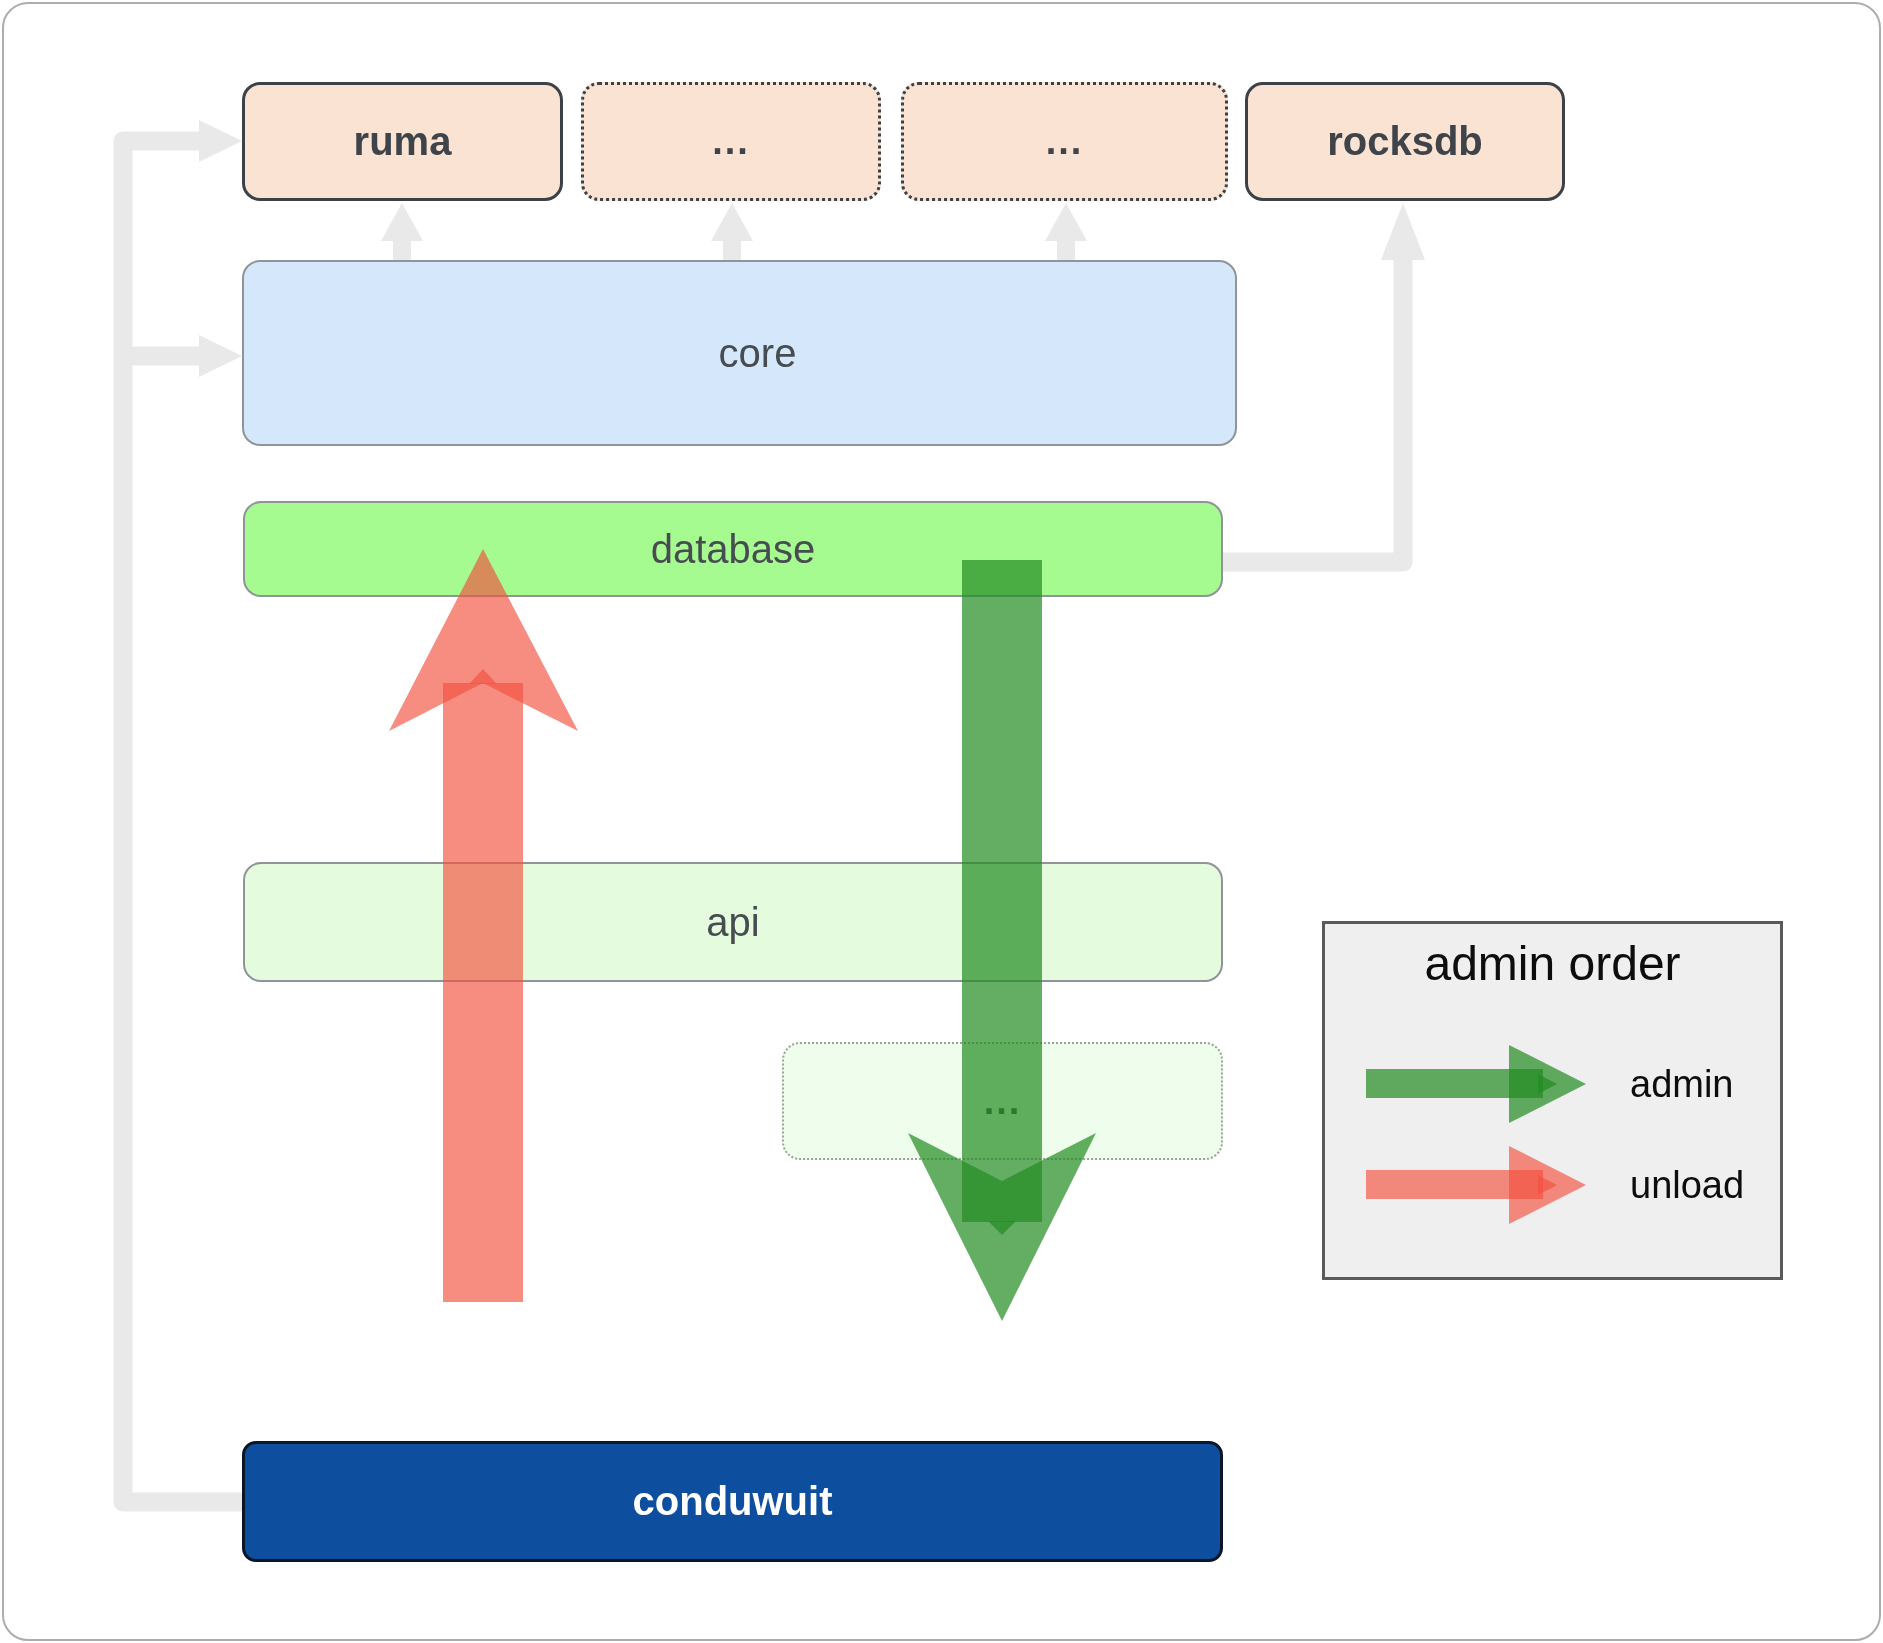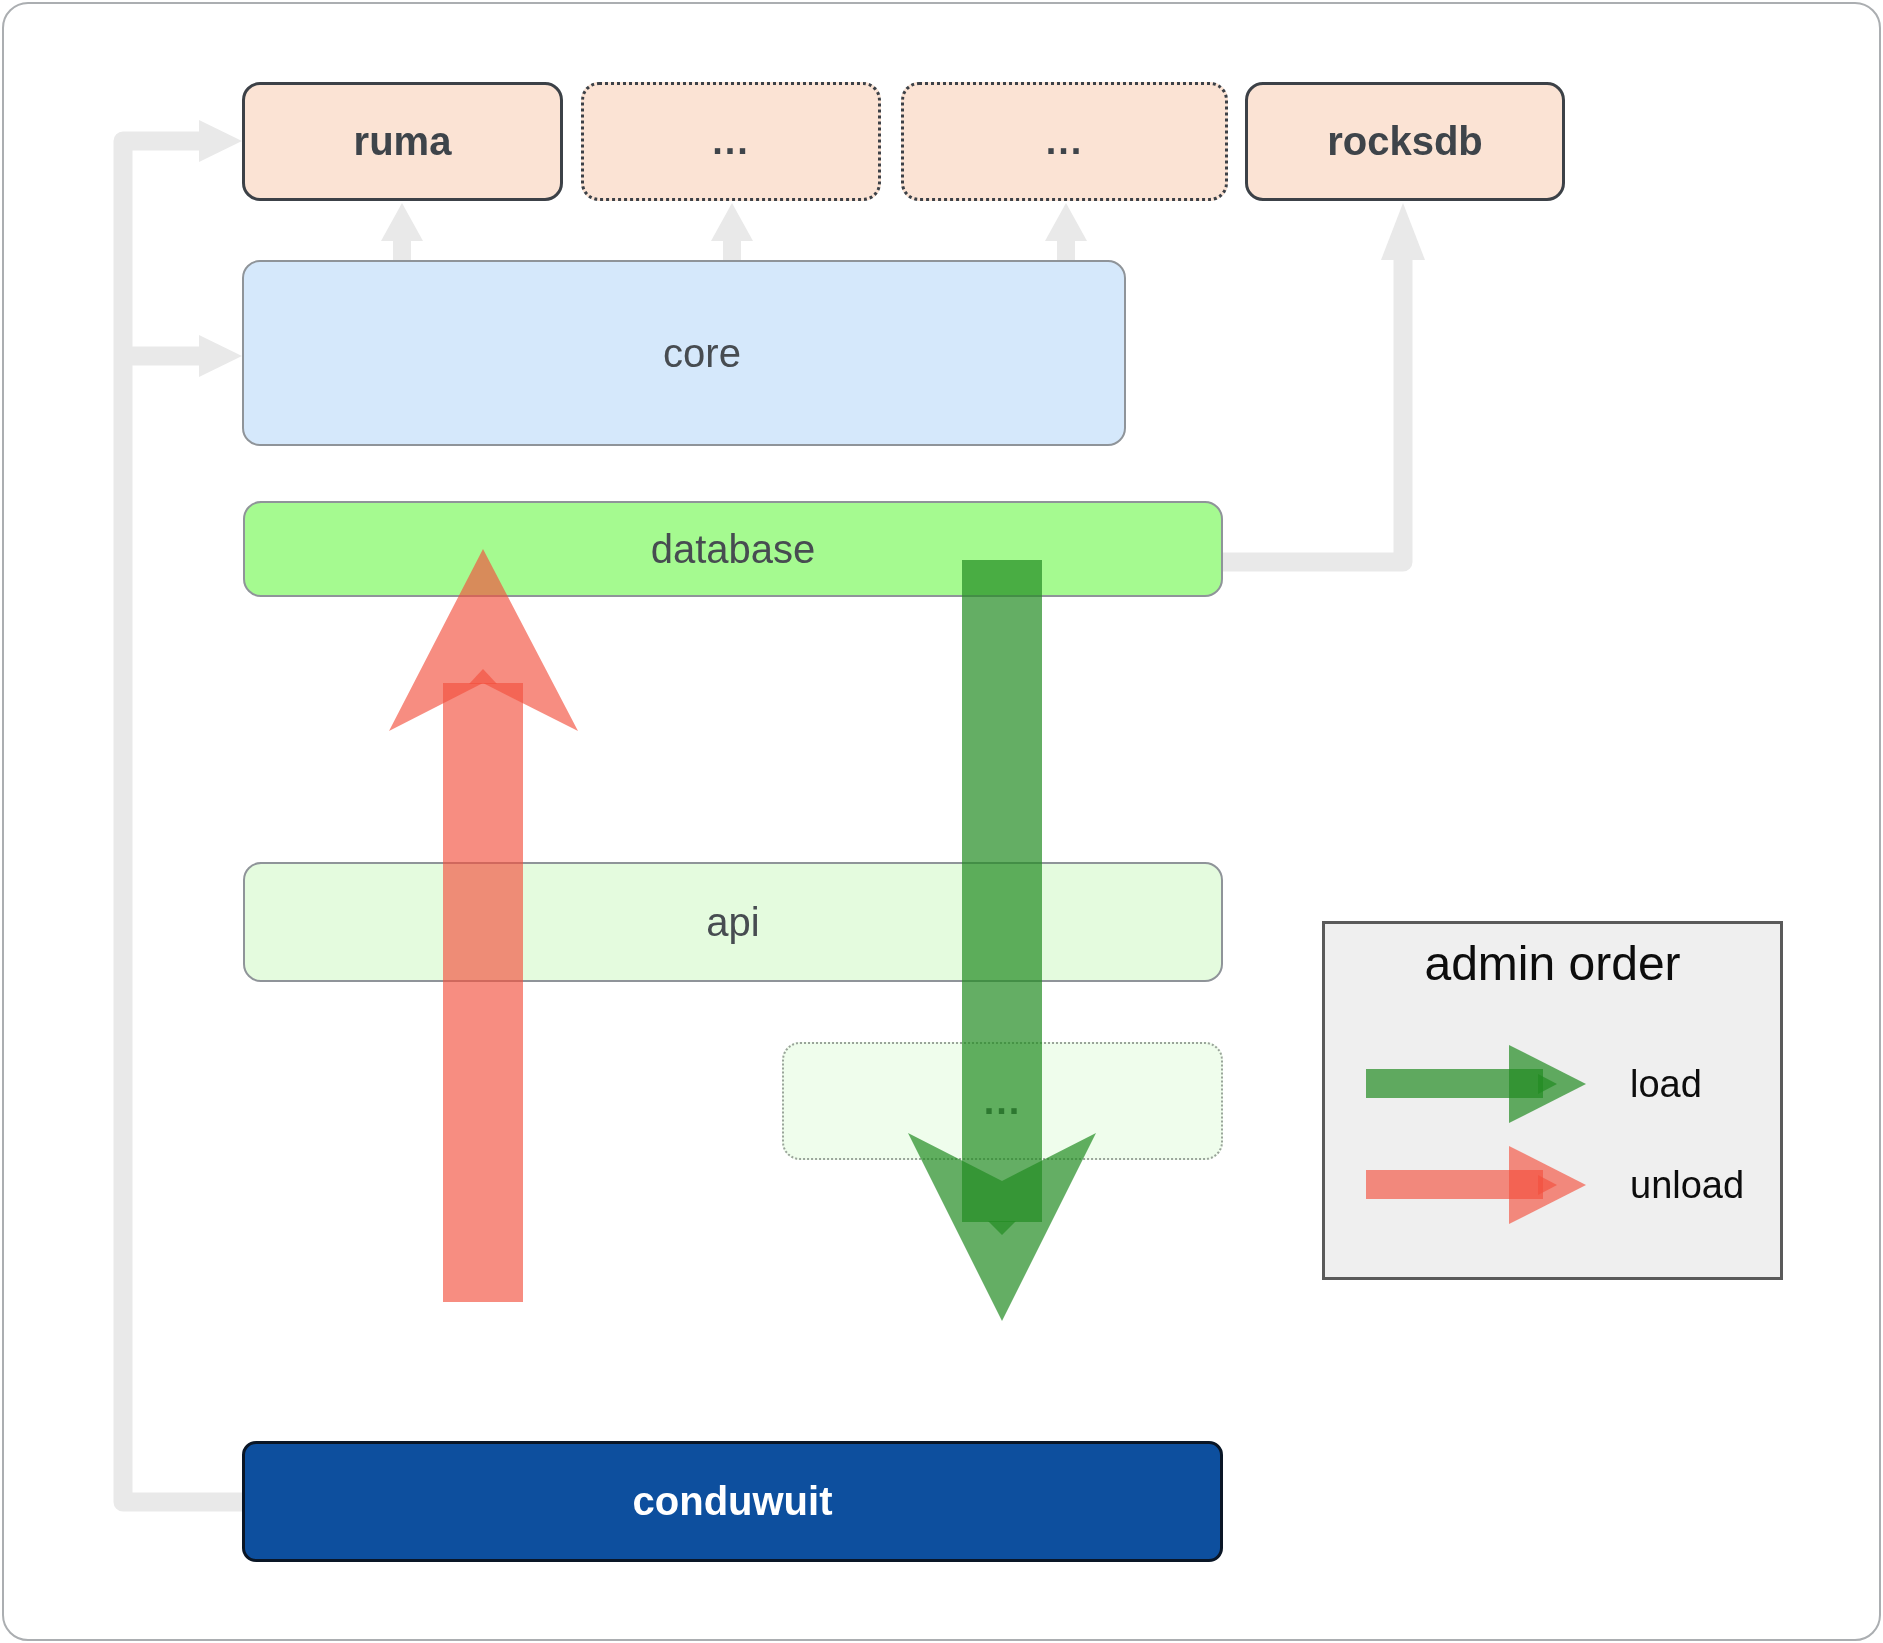--- a/index.html
+++ b/index.html
@@ -108,21 +108,21 @@
   <div class="node crate dotted" style="left:581px;top:82px;width:300px;height:119px;">
     <span class="lbl dots">...</span>
   </div>
   <div class="node crate dotted" style="left:901px;top:82px;width:327px;height:119px;">
     <span class="lbl dots">...</span>
   </div>
   <div class="node crate" style="left:1245px;top:82px;width:320px;height:119px;">
     <span class="lbl">rocksdb</span>
   </div>
 
-  <div class="node row core" style="left:242px;top:260px;width:884px;height:186px;padding-left:36px;">
+  <div class="node row core" style="left:242px;top:260px;width:995px;height:186px;padding-left:36px;">
     <span class="lbl">core</span>
   </div>
 
   <div class="node row database" style="left:243px;top:501px;width:980px;height:96px;">
     <span class="lbl">database</span>
   </div>
 
 
   <div class="node row api" style="left:243px;top:862px;width:980px;height:120px;">
     <span class="lbl">api</span>
@@ -137,21 +137,21 @@
     <span class="lbl">conduwuit</span>
   </div>
 
   <div class="legend">
     <div class="legend-title">admin order</div>
     <svg class="legend-arrow load" viewBox="0 0 230 80">
       <rect class="fill-load" x="0" y="25" width="177" height="29"></rect>
       <polygon class="fill-load" points="143,1 220,40 143,79"></polygon>
       <polygon class="fill-load" points="172,30 191,40 172,50"></polygon>
     </svg>
-    <div class="legend-label load">load</div>
+    <div class="legend-label load">admin</div>
     <svg class="legend-arrow unload" viewBox="0 0 230 80">
       <rect class="fill-unload" x="0" y="25" width="177" height="29"></rect>
       <polygon class="fill-unload" points="143,1 220,40 143,79"></polygon>
       <polygon class="fill-unload" points="172,30 191,40 172,50"></polygon>
     </svg>
     <div class="legend-label unload">unload</div>
   </div>
 
   <svg class="layer" id="flow-layer">
 

